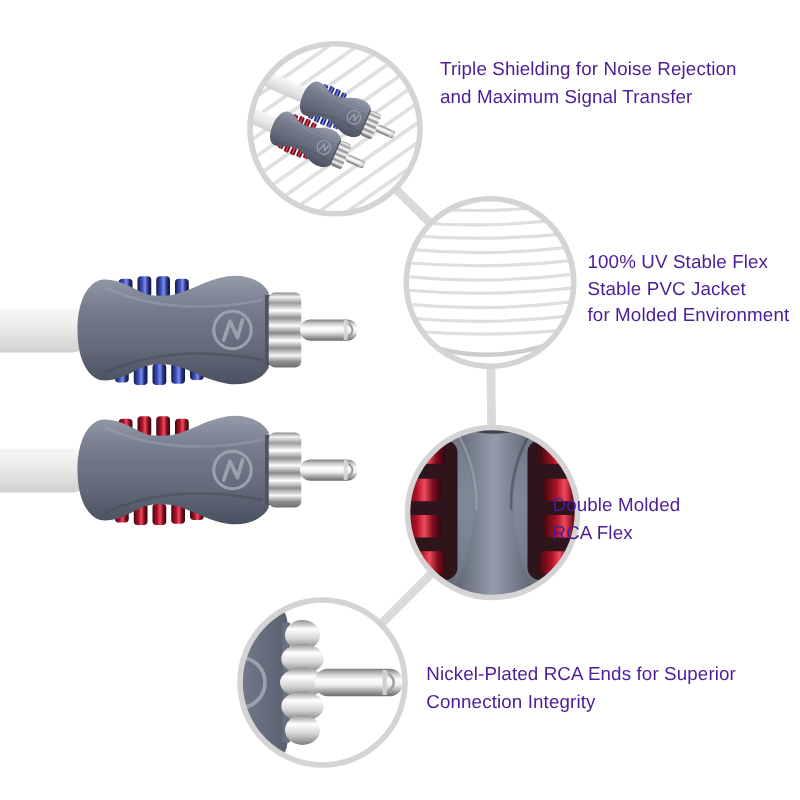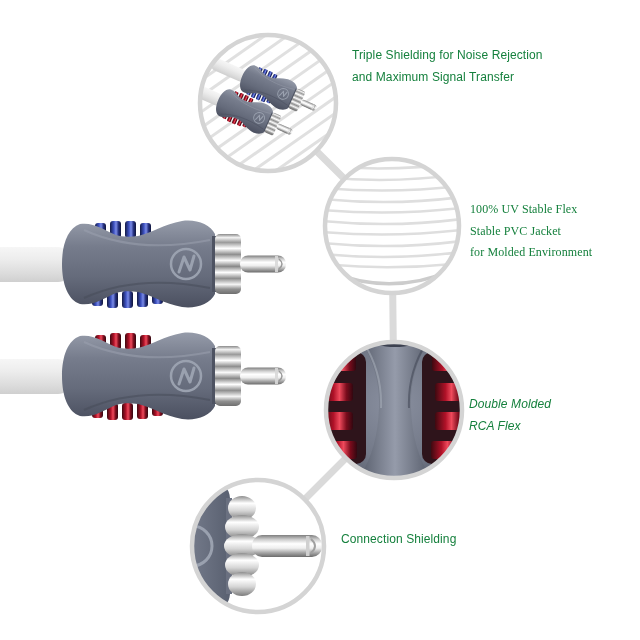--- a/index.html
+++ b/index.html
@@ -1,19 +1,19 @@
 <!DOCTYPE html>
 <html><head>
 <meta charset="utf-8">
 <style>
   html,body{margin:0;padding:0;background:#ffffff;}
   .canvas{position:relative;width:640px;height:640px;background:#ffffff;overflow:hidden;
           font-family:"Liberation Sans", sans-serif;}
   svg.scene{position:absolute;left:0;top:0;width:640px;height:640px;}
-  .callout-text{position:absolute;font-size:12px;line-height:21.5px;color:#15803d;
+  .callout-text{position:absolute;font-size:15px;line-height:21.5px;color:#4c1d95;
                 letter-spacing:.1px;white-space:nowrap;}
   .callout-text .ln{display:block;}
 </style>
 </head>
 <body>
 
 <div class="canvas">
 
   <svg class="scene" viewBox="0 0 640 640">
     <defs>
@@ -250,28 +250,29 @@
       </g>
       <circle cx="258" cy="546" r="66" fill="none" stroke="#d4d4d4" stroke-width="4.5"></circle>
     </g>
   </svg>
 
   <div class="callout-text" style="left:352px;top:45px;">
     <span class="ln">Triple Shielding for Noise Rejection</span>
     <span class="ln">and Maximum Signal Transfer</span>
   </div>
 
-  <div class="callout-text" style="left:470px;top:199px;font-family:Liberation Serif, serif;">
+  <div class="callout-text" style="left:470px;top:199px;">
     <span class="ln">100% UV Stable Flex</span>
     <span class="ln">Stable PVC Jacket</span>
     <span class="ln">for Molded Environment</span>
   </div>
 
-  <div class="callout-text" style="left:469px;top:394px;font-style:italic;">
+  <div class="callout-text" style="left:442px;top:394px;">
     <span class="ln">Double Molded</span>
     <span class="ln">RCA Flex</span>
   </div>
 
   <div class="callout-text" style="left:341px;top:529px;">
-    <span class="ln">Connection Shielding</span>
+    <span class="ln">Nickel-Plated RCA Ends for Superior</span>
+    <span class="ln">Connection Integrity</span>
   </div>
 
 </div>
 
 </body></html>

